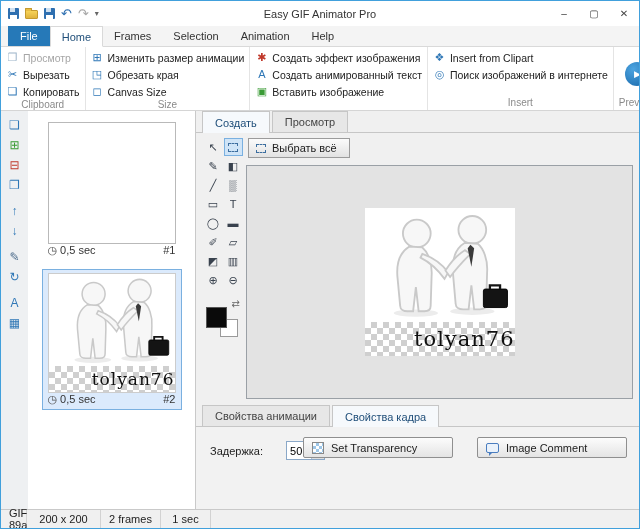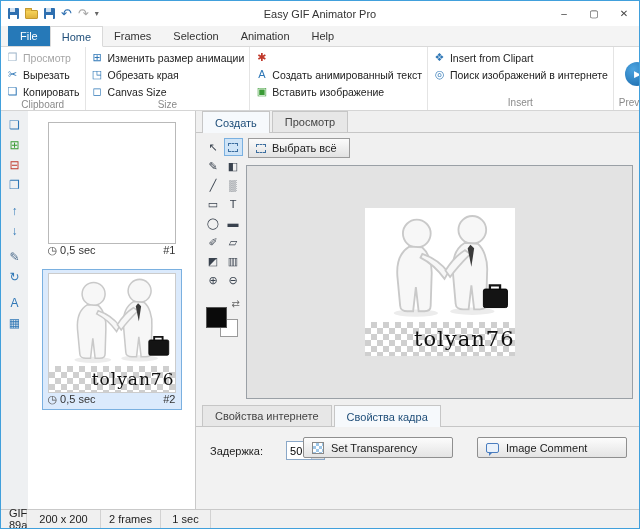--- a/index.html
+++ b/index.html
@@ -206,20 +206,21 @@
           <span>Canvas Size</span>
         </div>
       </div>
       <div class="rgroup-label">Size</div>
     </div>
 
     <div class="rgroup">
       <div class="rgroup-items">
         <div class="ritem">
           <span class="ricon red">✱</span>
+          <span>Создать эффект изображения</span>
         </div>
         <div class="ritem">
           <span class="ricon">A</span>
           <span>Создать анимированный текст</span>
         </div>
         <div class="ritem">
           <span class="ricon green">▣</span>
           <span>Вставить изображение</span>
         </div>
       </div>
@@ -340,21 +341,21 @@
               <div class="caption-strip">
                 <span class="caption">tolyan76</span>
               </div>
             </div>
           </div>
         </div>
       </div>
 
       <div class="props">
         <div class="tabs-row">
-          <span class="ptab">Свойства интернете</span>
+          <span class="ptab">Свойства анимации</span>
           <span class="ptab active">Свойства кадра</span>
         </div>
         <div class="props-panel">
           <div class="delay-row">
             <span>Задержка:</span>
             <span class="delay-wrap">
               <input class="delay-input" value="50" style="">
               <span class="spin">
                 <span class="spin-btn">▲</span>
                 <span class="spin-btn">▼</span>

